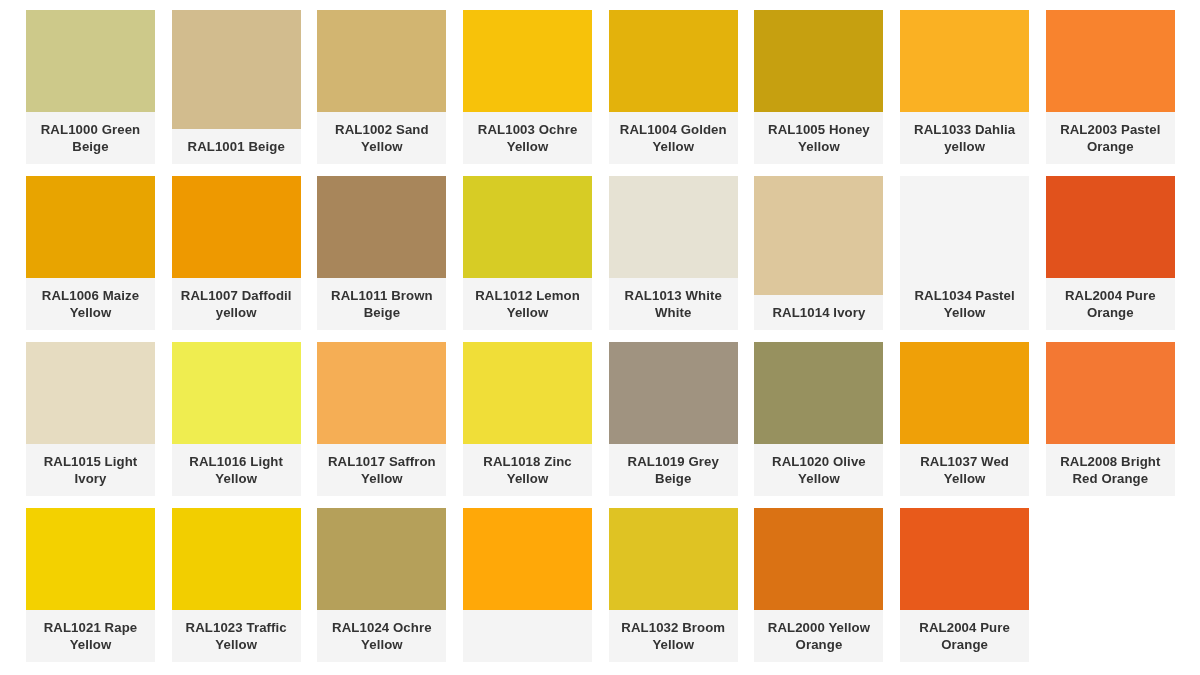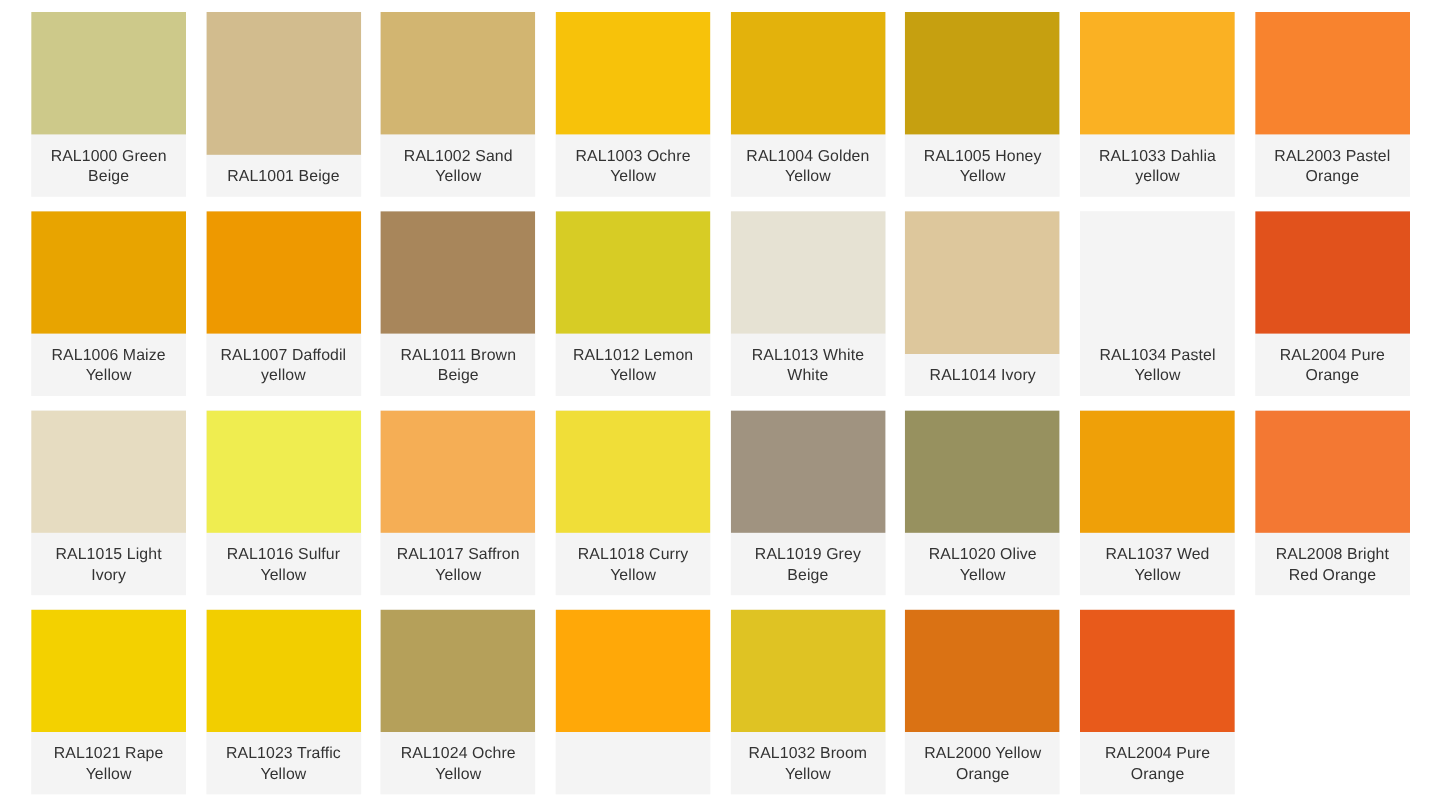--- a/index.html
+++ b/index.html
@@ -18,20 +18,21 @@
     box-sizing: border-box;
     width: 990px;
     height: 675px;
     padding: 10px 26px 0 26px;
     display: grid;
     grid-template-columns: repeat(8, 129px);
     grid-template-rows: repeat(4, 154px);
     column-gap: 16.7px;
     row-gap: 12px;
     align-content: start;
+    font-weight: bold;
   }
   .swatch-card {
     width: 129px;
     height: 154px;
     background: #f4f4f4;
     display: flex;
     flex-direction: column;
     overflow: hidden;
   }
   .swatch-color {
@@ -124,29 +125,29 @@
     <div class="swatch-card">
       <div class="swatch-color" style="background-color: rgb(225, 82, 28);"></div>
       <div class="swatch-label">RAL2004 Pure Orange</div>
     </div>
     <div class="swatch-card">
       <div class="swatch-color" style="background-color: rgb(230, 220, 193);"></div>
       <div class="swatch-label">RAL1015 Light Ivory</div>
     </div>
     <div class="swatch-card">
       <div class="swatch-color" style="background-color: rgb(239, 237, 80);"></div>
-      <div class="swatch-label">RAL1016 Sulfur Yellow</div>
+      <div class="swatch-label">RAL1016 Light Yellow</div>
     </div>
     <div class="swatch-card">
       <div class="swatch-color" style="background-color: rgb(245, 174, 85);"></div>
       <div class="swatch-label">RAL1017 Saffron Yellow</div>
     </div>
     <div class="swatch-card">
       <div class="swatch-color" style="background-color: rgb(240, 222, 56);"></div>
-      <div class="swatch-label">RAL1018 Curry Yellow</div>
+      <div class="swatch-label">RAL1018 Zinc Yellow</div>
     </div>
     <div class="swatch-card">
       <div class="swatch-color" style="background-color: rgb(160, 147, 128);"></div>
       <div class="swatch-label">RAL1019 Grey Beige</div>
     </div>
     <div class="swatch-card">
       <div class="swatch-color" style="background-color: rgb(151, 145, 95);"></div>
       <div class="swatch-label">RAL1020 Olive Yellow</div>
     </div>
     <div class="swatch-card">

